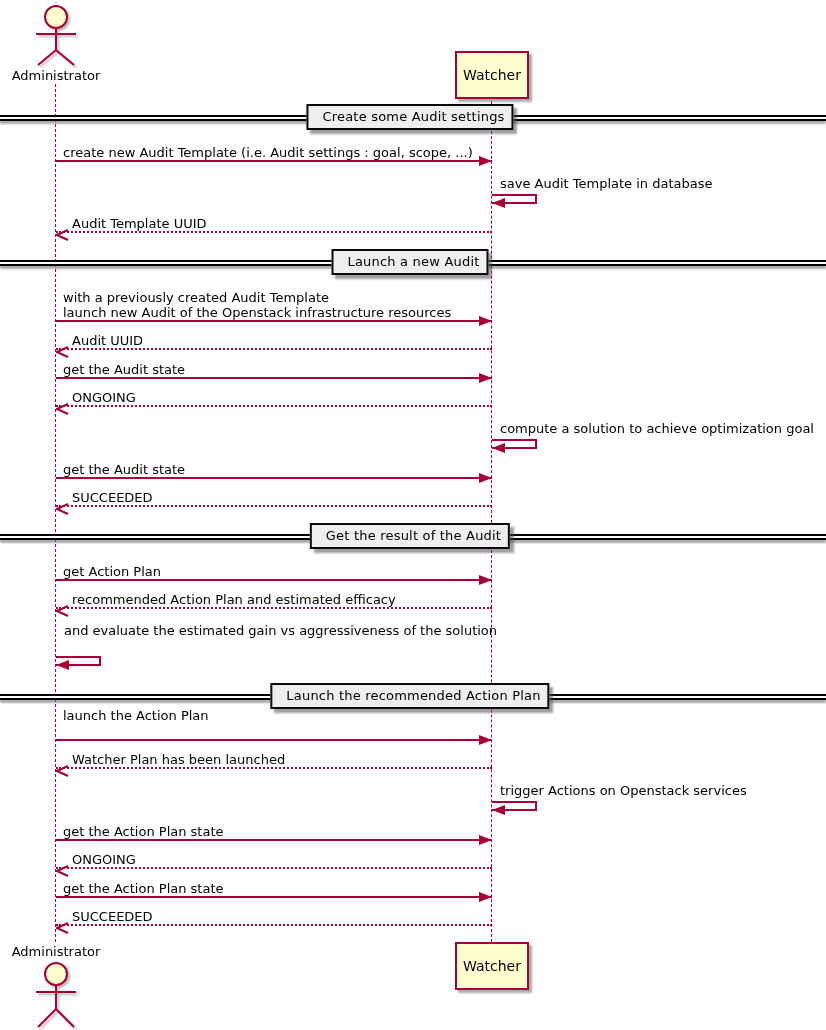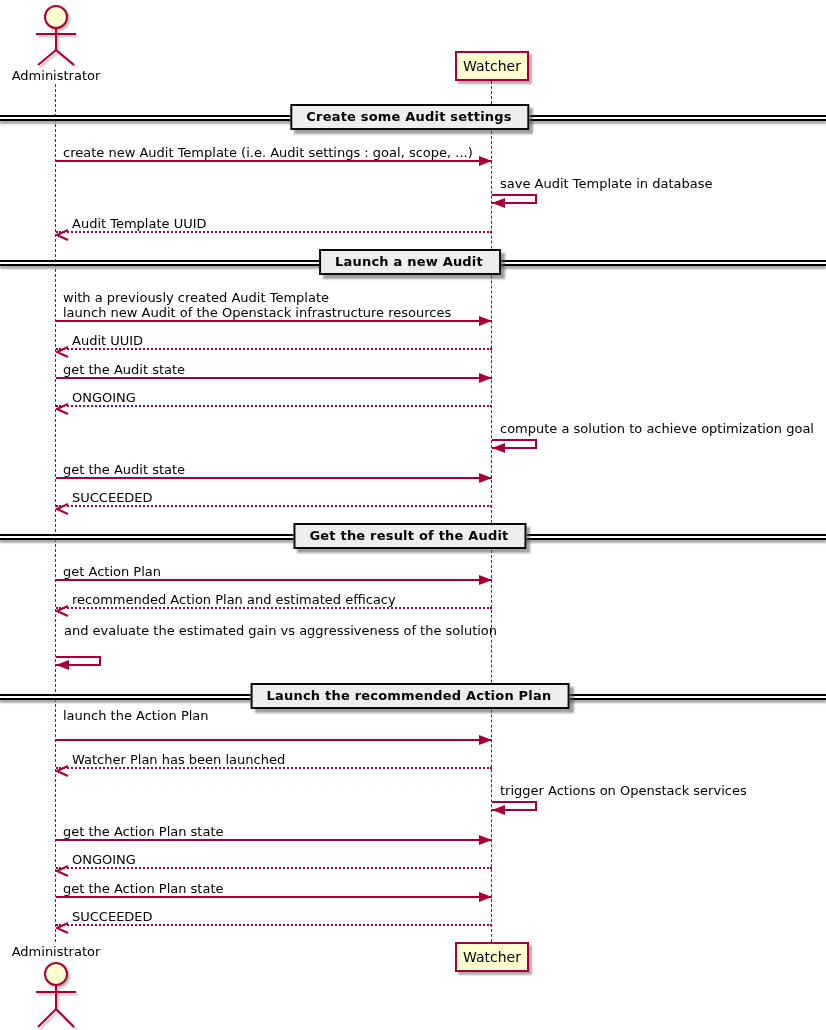--- a/index.html
+++ b/index.html
@@ -11,21 +11,21 @@
     font-family:"DejaVu Sans","Liberation Sans",sans-serif;
     color:#000;
   }
   .lifeline{
     position:absolute;width:0;
     border-left:1px dashed #A80036;
   }
   .participant-box{
     position:absolute;
     box-sizing:border-box;
-    width:74px;height:30px;
+    width:74px;height:48px;
     background:#FEFECE;
     border:2px solid #A80036;
     box-shadow:3px 3px 2px rgba(70,70,70,0.45);
     display:flex;align-items:center;justify-content:center;
     font-size:14px;
   }
   .actor-label{
     position:absolute;
     font-size:13px;
     transform:translateX(-50%);
@@ -72,22 +72,22 @@
     border-top:2px solid #000;
     border-bottom:2px solid #000;
     box-shadow:0 3px 2px rgba(100,100,100,0.55);
   }
   .divider-box{
     position:absolute;
     transform:translateX(-50%);
     background:#EEEEEE;
     border:2px solid #0A0A0A;
     box-shadow:4px 4px 2px rgba(80,80,80,0.55);
-    padding:3px 16px 4px 14px;
-    font-size:13px;font-weight:bold;
+    padding:3px 7px 4px 14px;
+    font-size:13px;font-weight:normal;
     letter-spacing:0.2px;
     white-space:nowrap;
     z-index:2;
   }
 </style>
 </head>
 <body>
 
 <div id="canvas">
 

